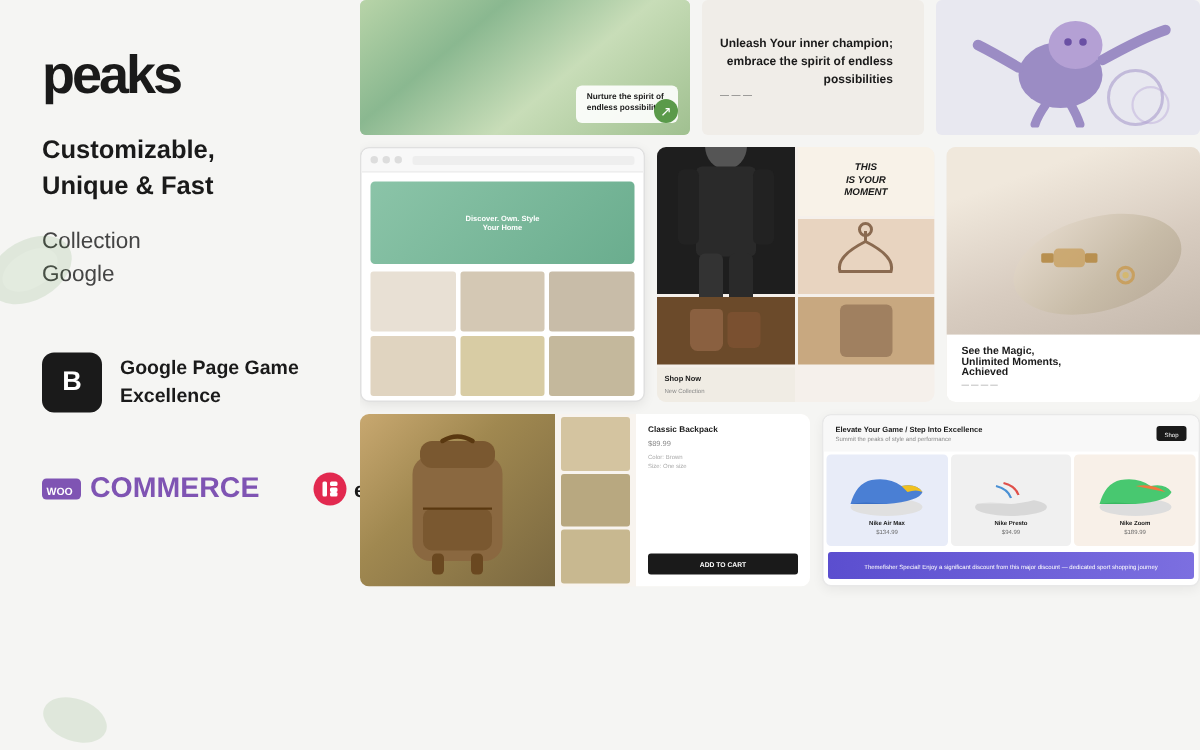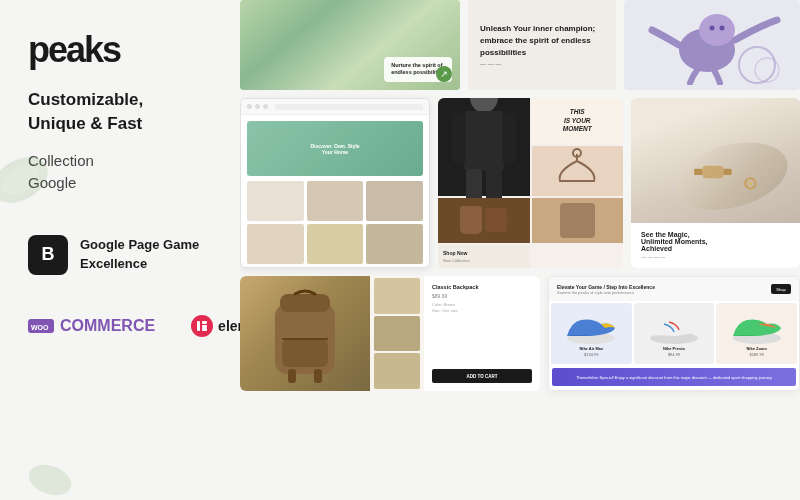--- a/index.html
+++ b/index.html
@@ -81,21 +81,21 @@
       gap: 18px;
       margin-top: 8px;
     }
 
     .woo-logo {
       display: flex;
       align-items: center;
       gap: 4px;
     }
     .woo-commerce-text {
-      font-size: 16px;
+      font-size: 19px;
       font-weight: 700;
       color: #7f54b3;
     }
 
     .elementor-logo {
       display: flex;
       align-items: center;
       gap: 5px;
     }
     .elementor-icon {
@@ -153,20 +153,21 @@
       flex-direction: column;
       align-items: flex-start;
       justify-content: center;
       padding: 12px;
     }
     .img-top-mid-text {
       font-size: 8px;
       font-weight: 600;
       color: #1a1a1a;
       line-height: 1.5;
+      text-align: right;
     }
     .img-top-mid-sub {
       font-size: 6px;
       color: #666;
       margin-top: 2px;
     }
 
     .img-top-right {
       position: absolute;
       top: 0; left: 384px;

